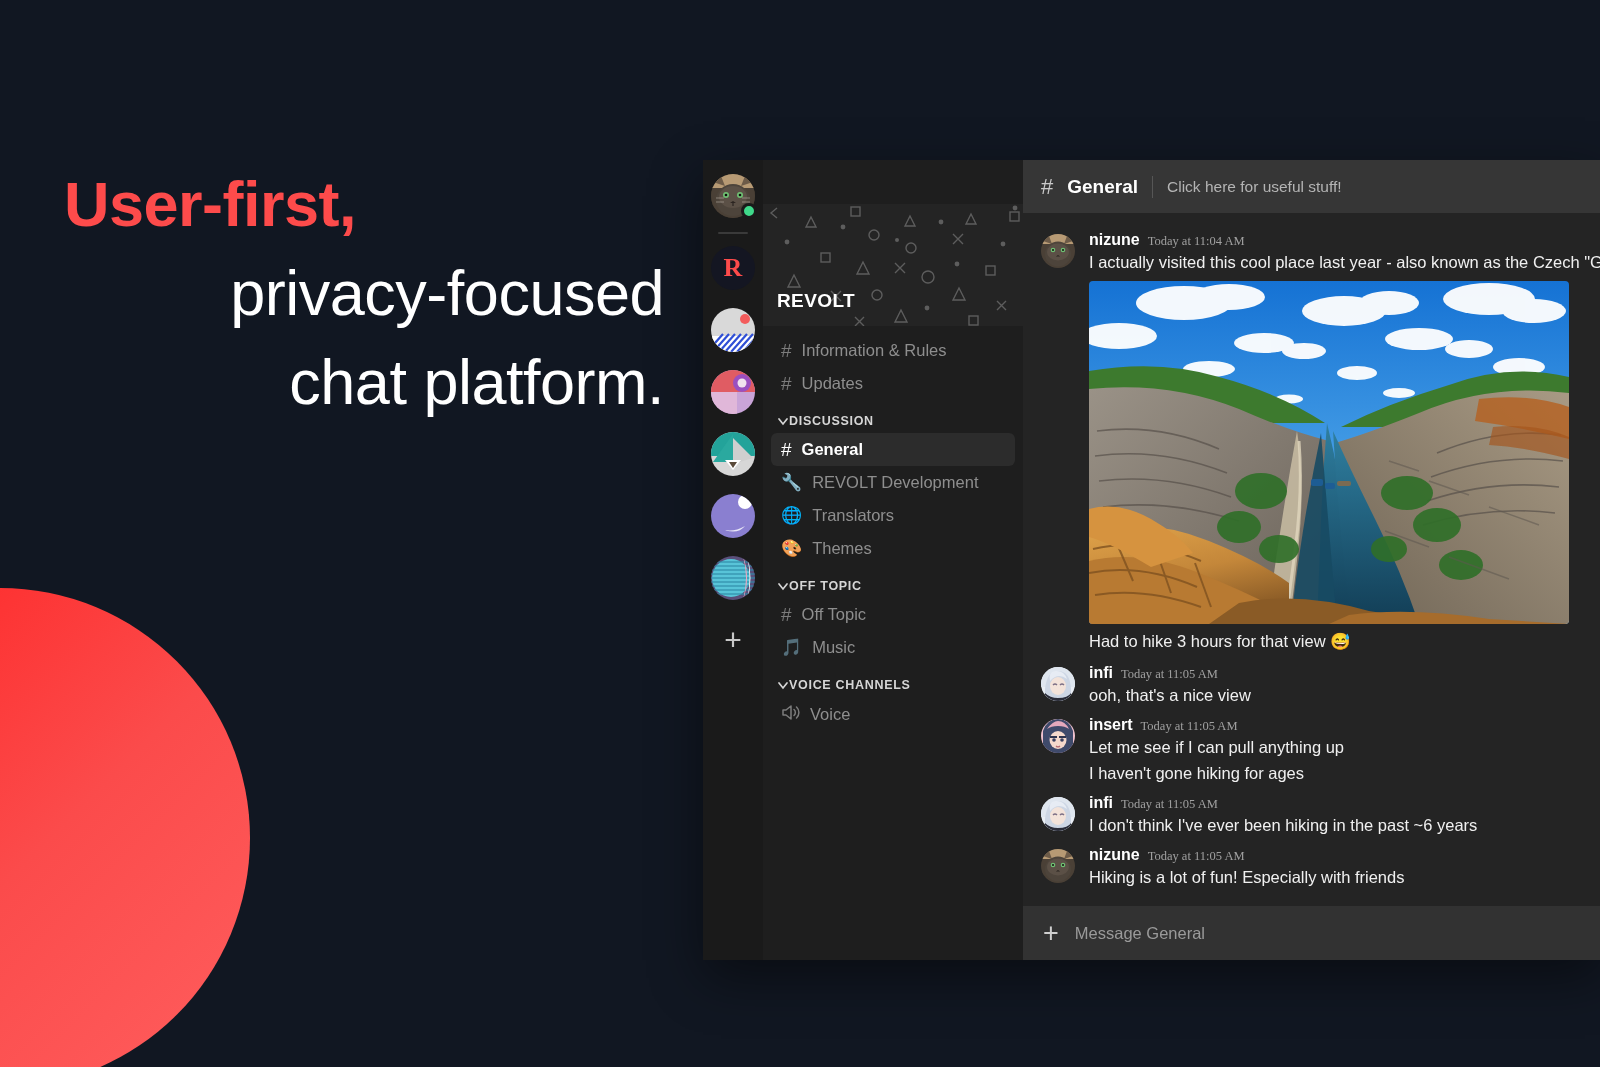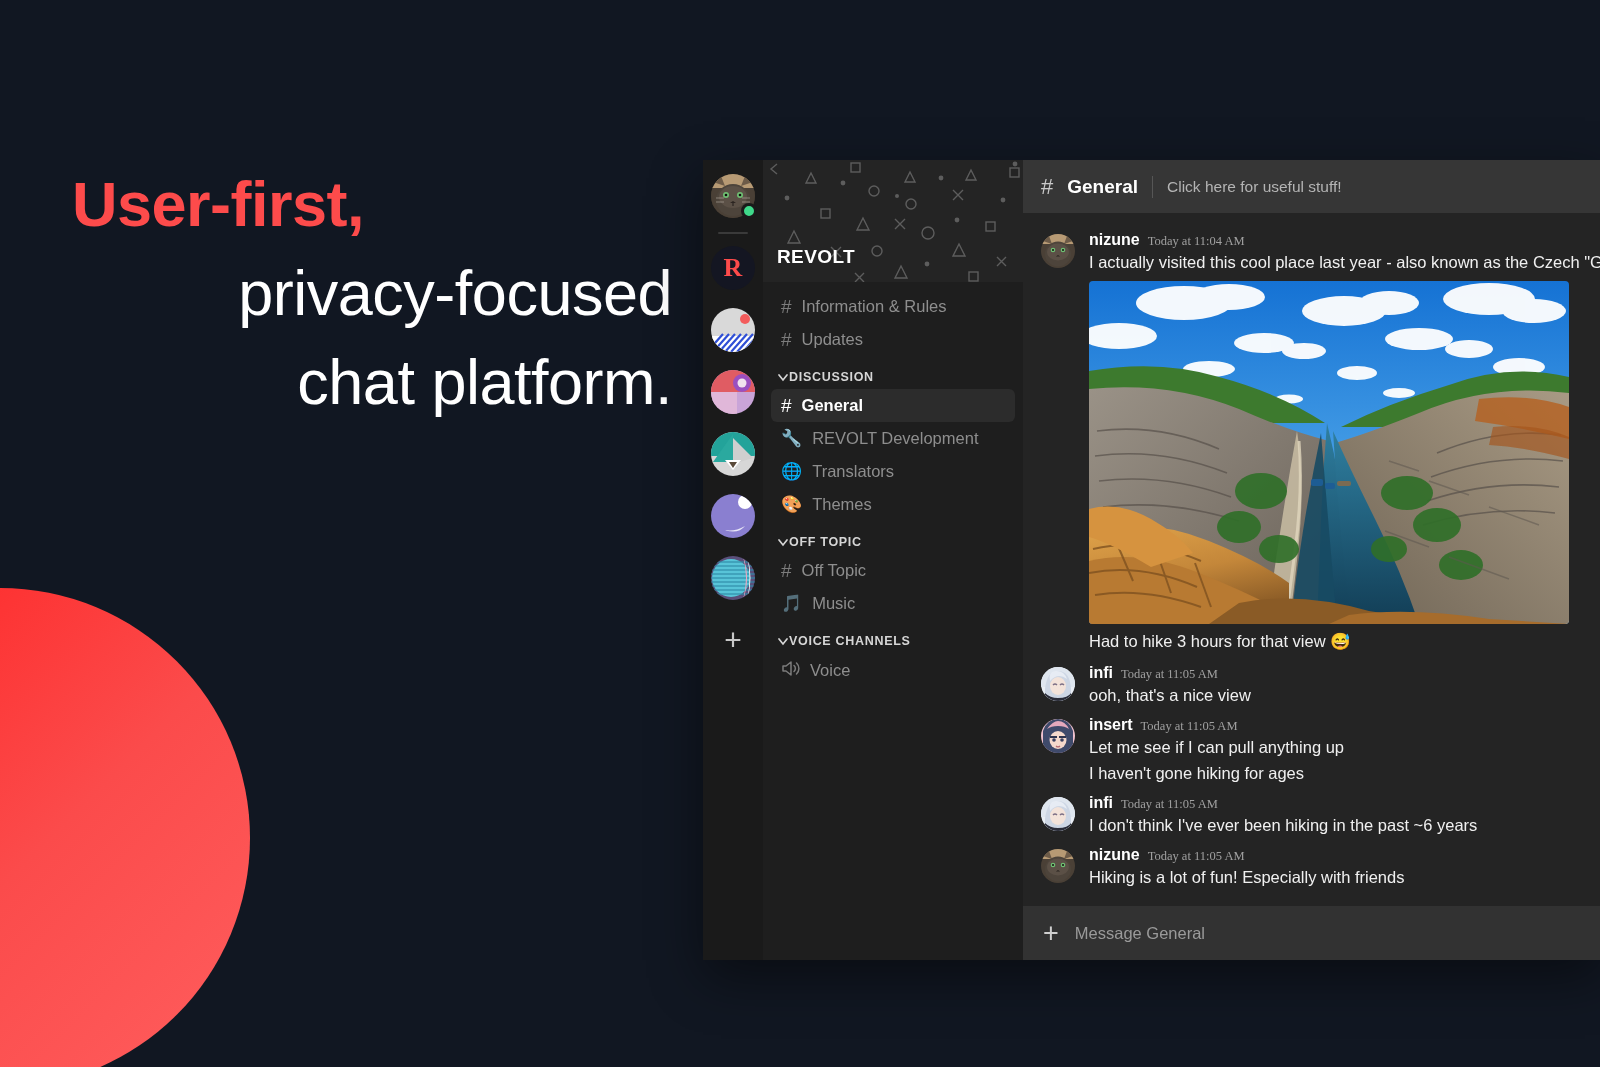--- a/index.html
+++ b/index.html
@@ -17,21 +17,21 @@
     left: -250px; top: 588px;
     width: 500px; height: 500px;
     background: linear-gradient(135deg, #ff1f1f 0%, #fb4b4b 55%, #ff5e5e 100%);
     border-radius: 50% 50% 50% 0;
     transform: rotate(0deg);
   }
 
   
   .headline {
     position: absolute;
-    left: 72px; top: 160px;
+    left: 64px; top: 160px;
     width: 600px;
     font-size: 63px;
     line-height: 89px;
     font-weight: 700;
     color: #ffffff;
     letter-spacing: -0.5px;
   }
   .headline .accent { color: #fd4b4b; display: block; }
   .headline .l2, .headline .l3 { display: block; font-weight: 400; text-align: right; }
 
@@ -80,21 +80,21 @@
 
   
   .chancol {
     width: 260px; flex: 0 0 260px;
     background: #1e1e1e;
     display: flex; flex-direction: column;
   }
   .banner {
     height: 122px; position: relative; overflow: hidden;
     background: #232323;
-    display: flex; align-items: flex-end;
+    display: flex; align-items: flex-end; margin-top: 44px;
   }
   .banner svg { position: absolute; inset: 0; }
   .banner-title {
     position: relative; z-index: 2;
     color: #fff; font-size: 19px; font-weight: 700;
     padding: 0 0 14px 14px; letter-spacing: 0.4px;
   }
   .chanlist { padding: 8px 8px 0 8px; flex: 1; overflow: hidden; }
   .chan {
     display: flex; align-items: center; gap: 10px;

